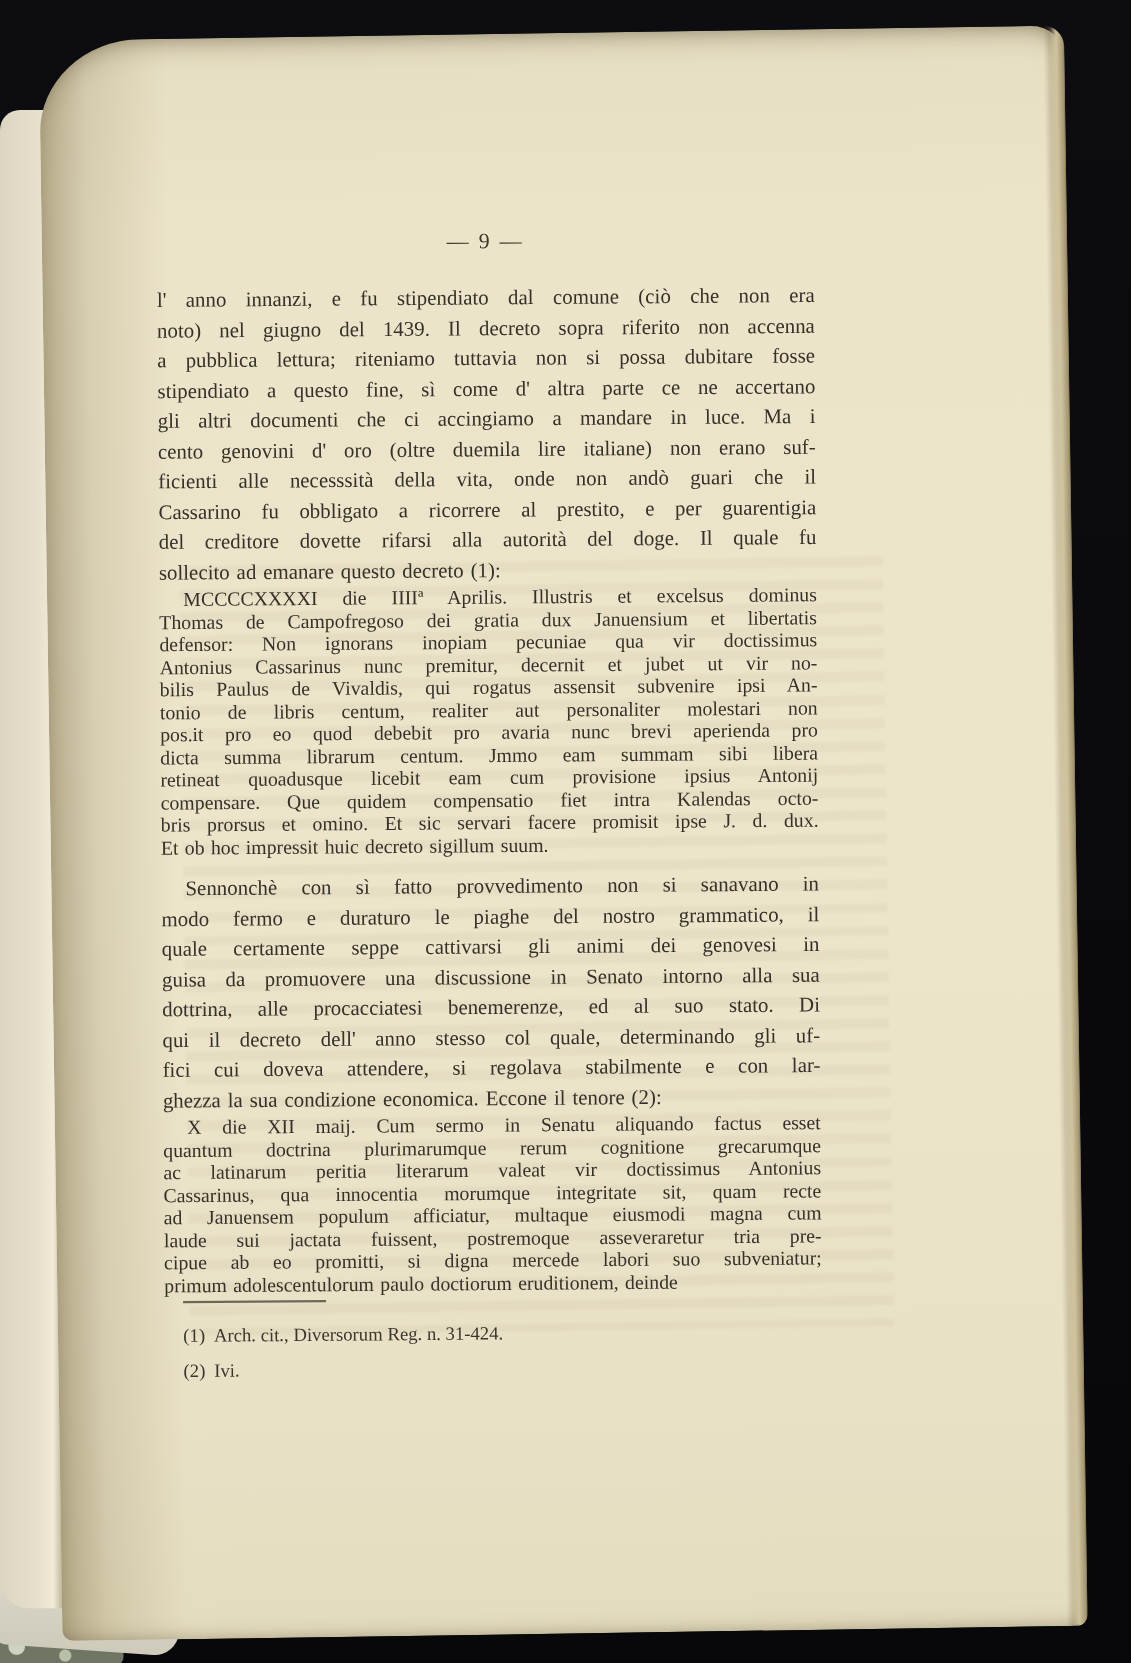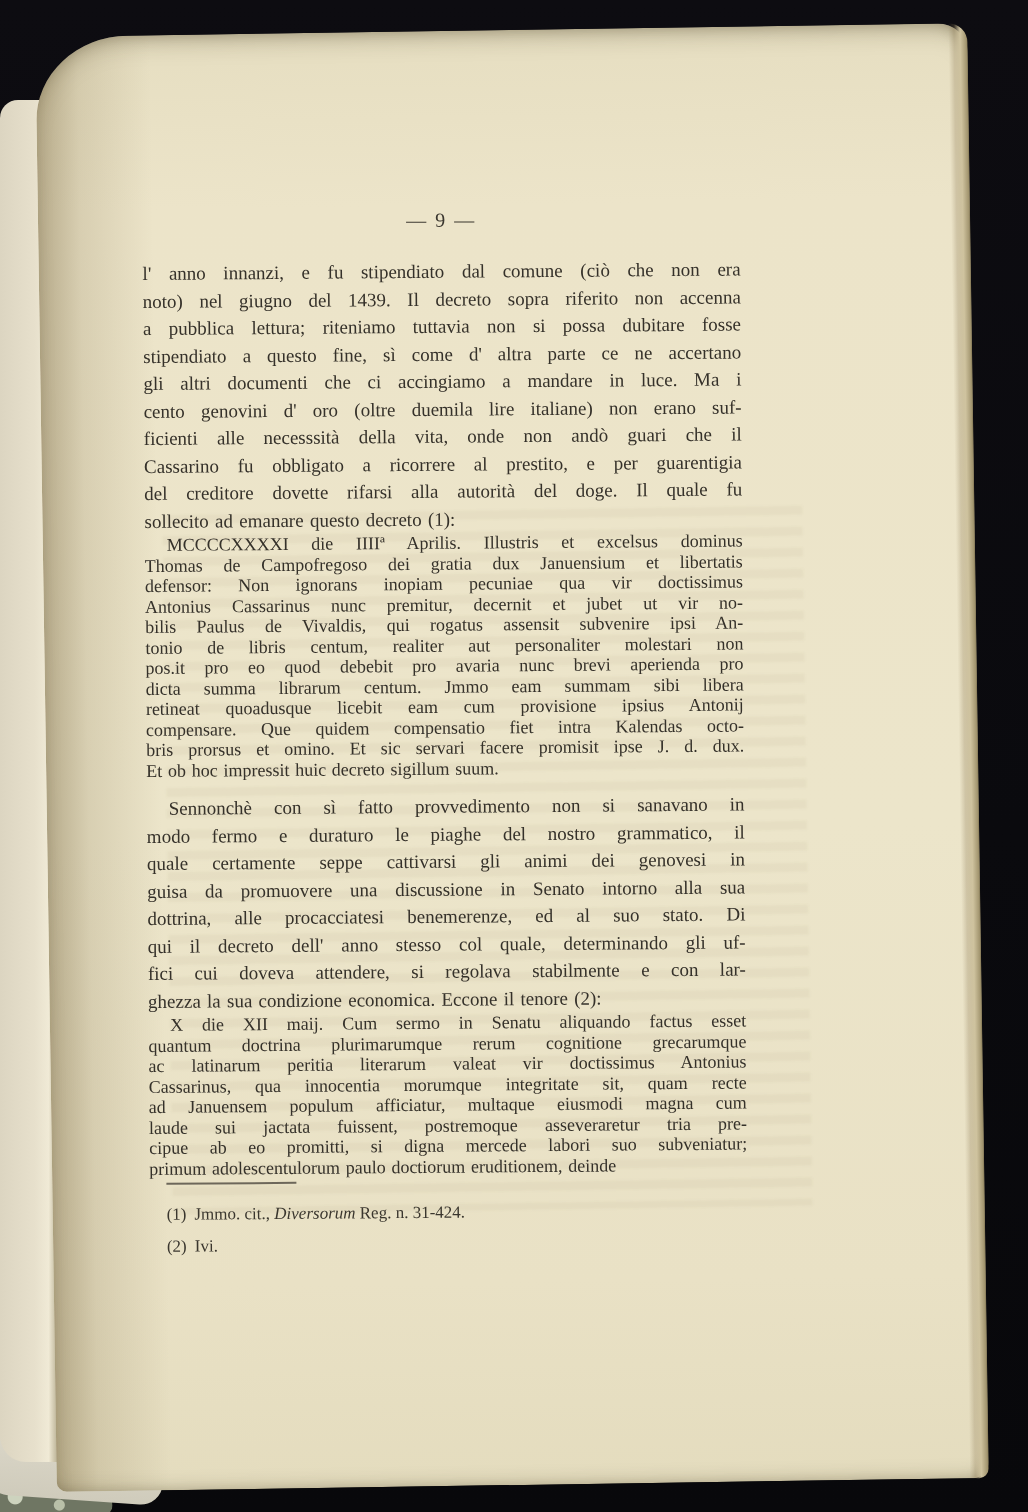--- a/index.html
+++ b/index.html
@@ -73,21 +73,21 @@
   .para.body{font-size:19px;line-height:27.5px;margin-top:26px;word-spacing:1.5px;}
   .para.quote{font-size:18px;line-height:20.5px;margin-top:0;word-spacing:1.2px;}
   .para.body.p3{margin-top:14px;}
   .para.indent .line:first-child{text-indent:22px;}
   .fnrule{
     width:130px;height:2px;background:#6d675a;margin:4px 0 0 17px;
   }
   .footnotes{margin-top:18px;}
   .footnote{font-size:17px;line-height:24px;margin:0 0 8px 17px;color:#3a362e;}
   .footnote .marker{margin-right:8px;}
-  .footnote .it{font-style:italic;}
+  .footnote .it{}
 </style>
 </head>
 <body>
 
 <div class="scene">
   <div class="frag-olive"></div>
   <div class="frag-underleaf"></div>
   <div class="gutter-strip"></div>
 
   <div class="page">
@@ -142,19 +142,19 @@
               <div class="line">Cassarinus, qua innocentia morumque integritate sit, quam recte</div>
               <div class="line">ad Januensem populum afficiatur, multaque eiusmodi magna cum</div>
               <div class="line">laude sui jactata fuissent, postremoque asseveraretur tria pre-</div>
               <div class="line">cipue ab eo promitti, si digna mercede labori suo subveniatur;</div>
               <div class="line last">primum adolescentulorum paulo doctiorum eruditionem, deinde</div>
             </div>
           </div>
 
         <div class="fnrule"></div>
         <div class="footnotes">
-            <div class="footnote"><span class="marker">(1)</span><span>Jmmo. cit., </span><span class="it">Diversorum</span><span> Reg. n. 31-424.</span></div>
+            <div class="footnote"><span class="marker">(1)</span><span>Arch. cit., </span><span class="it">Diversorum</span><span> Reg. n. 31-424.</span></div>
             <div class="footnote"><span class="marker">(2)</span><span>Ivi.</span></div>
           </div>
       </div>
     </div>
   </div>
 </div>
 
 </body></html>

